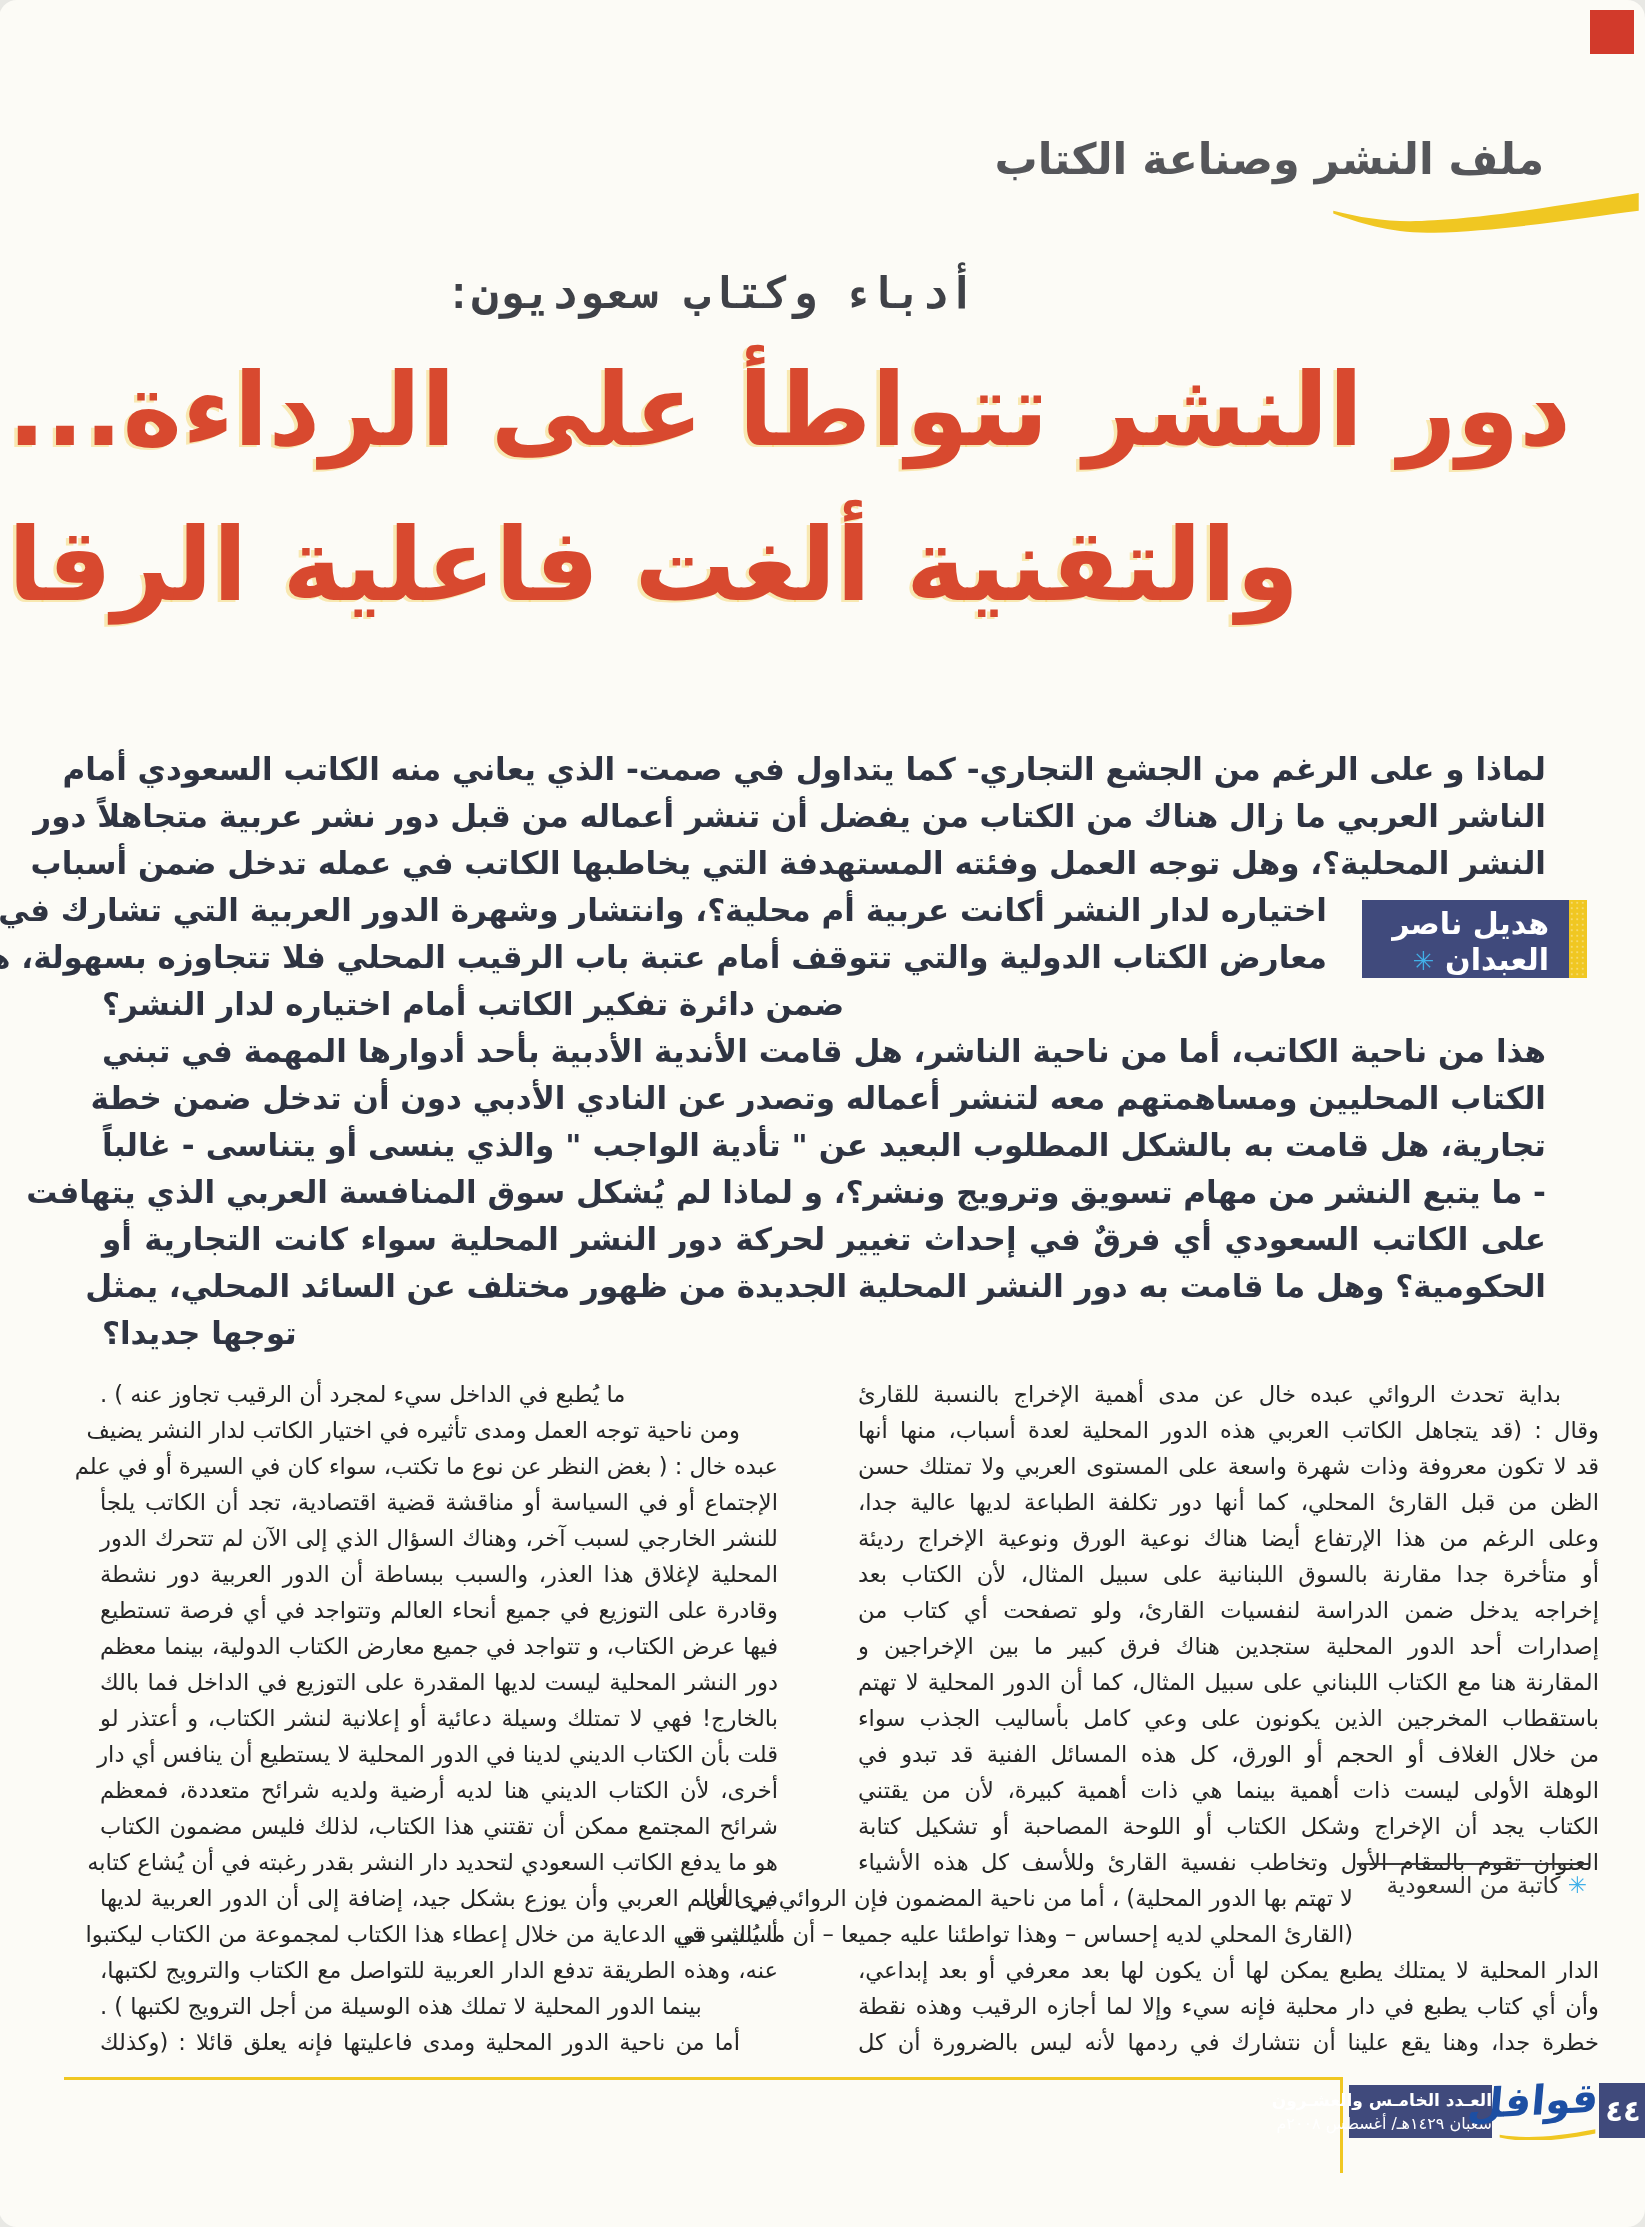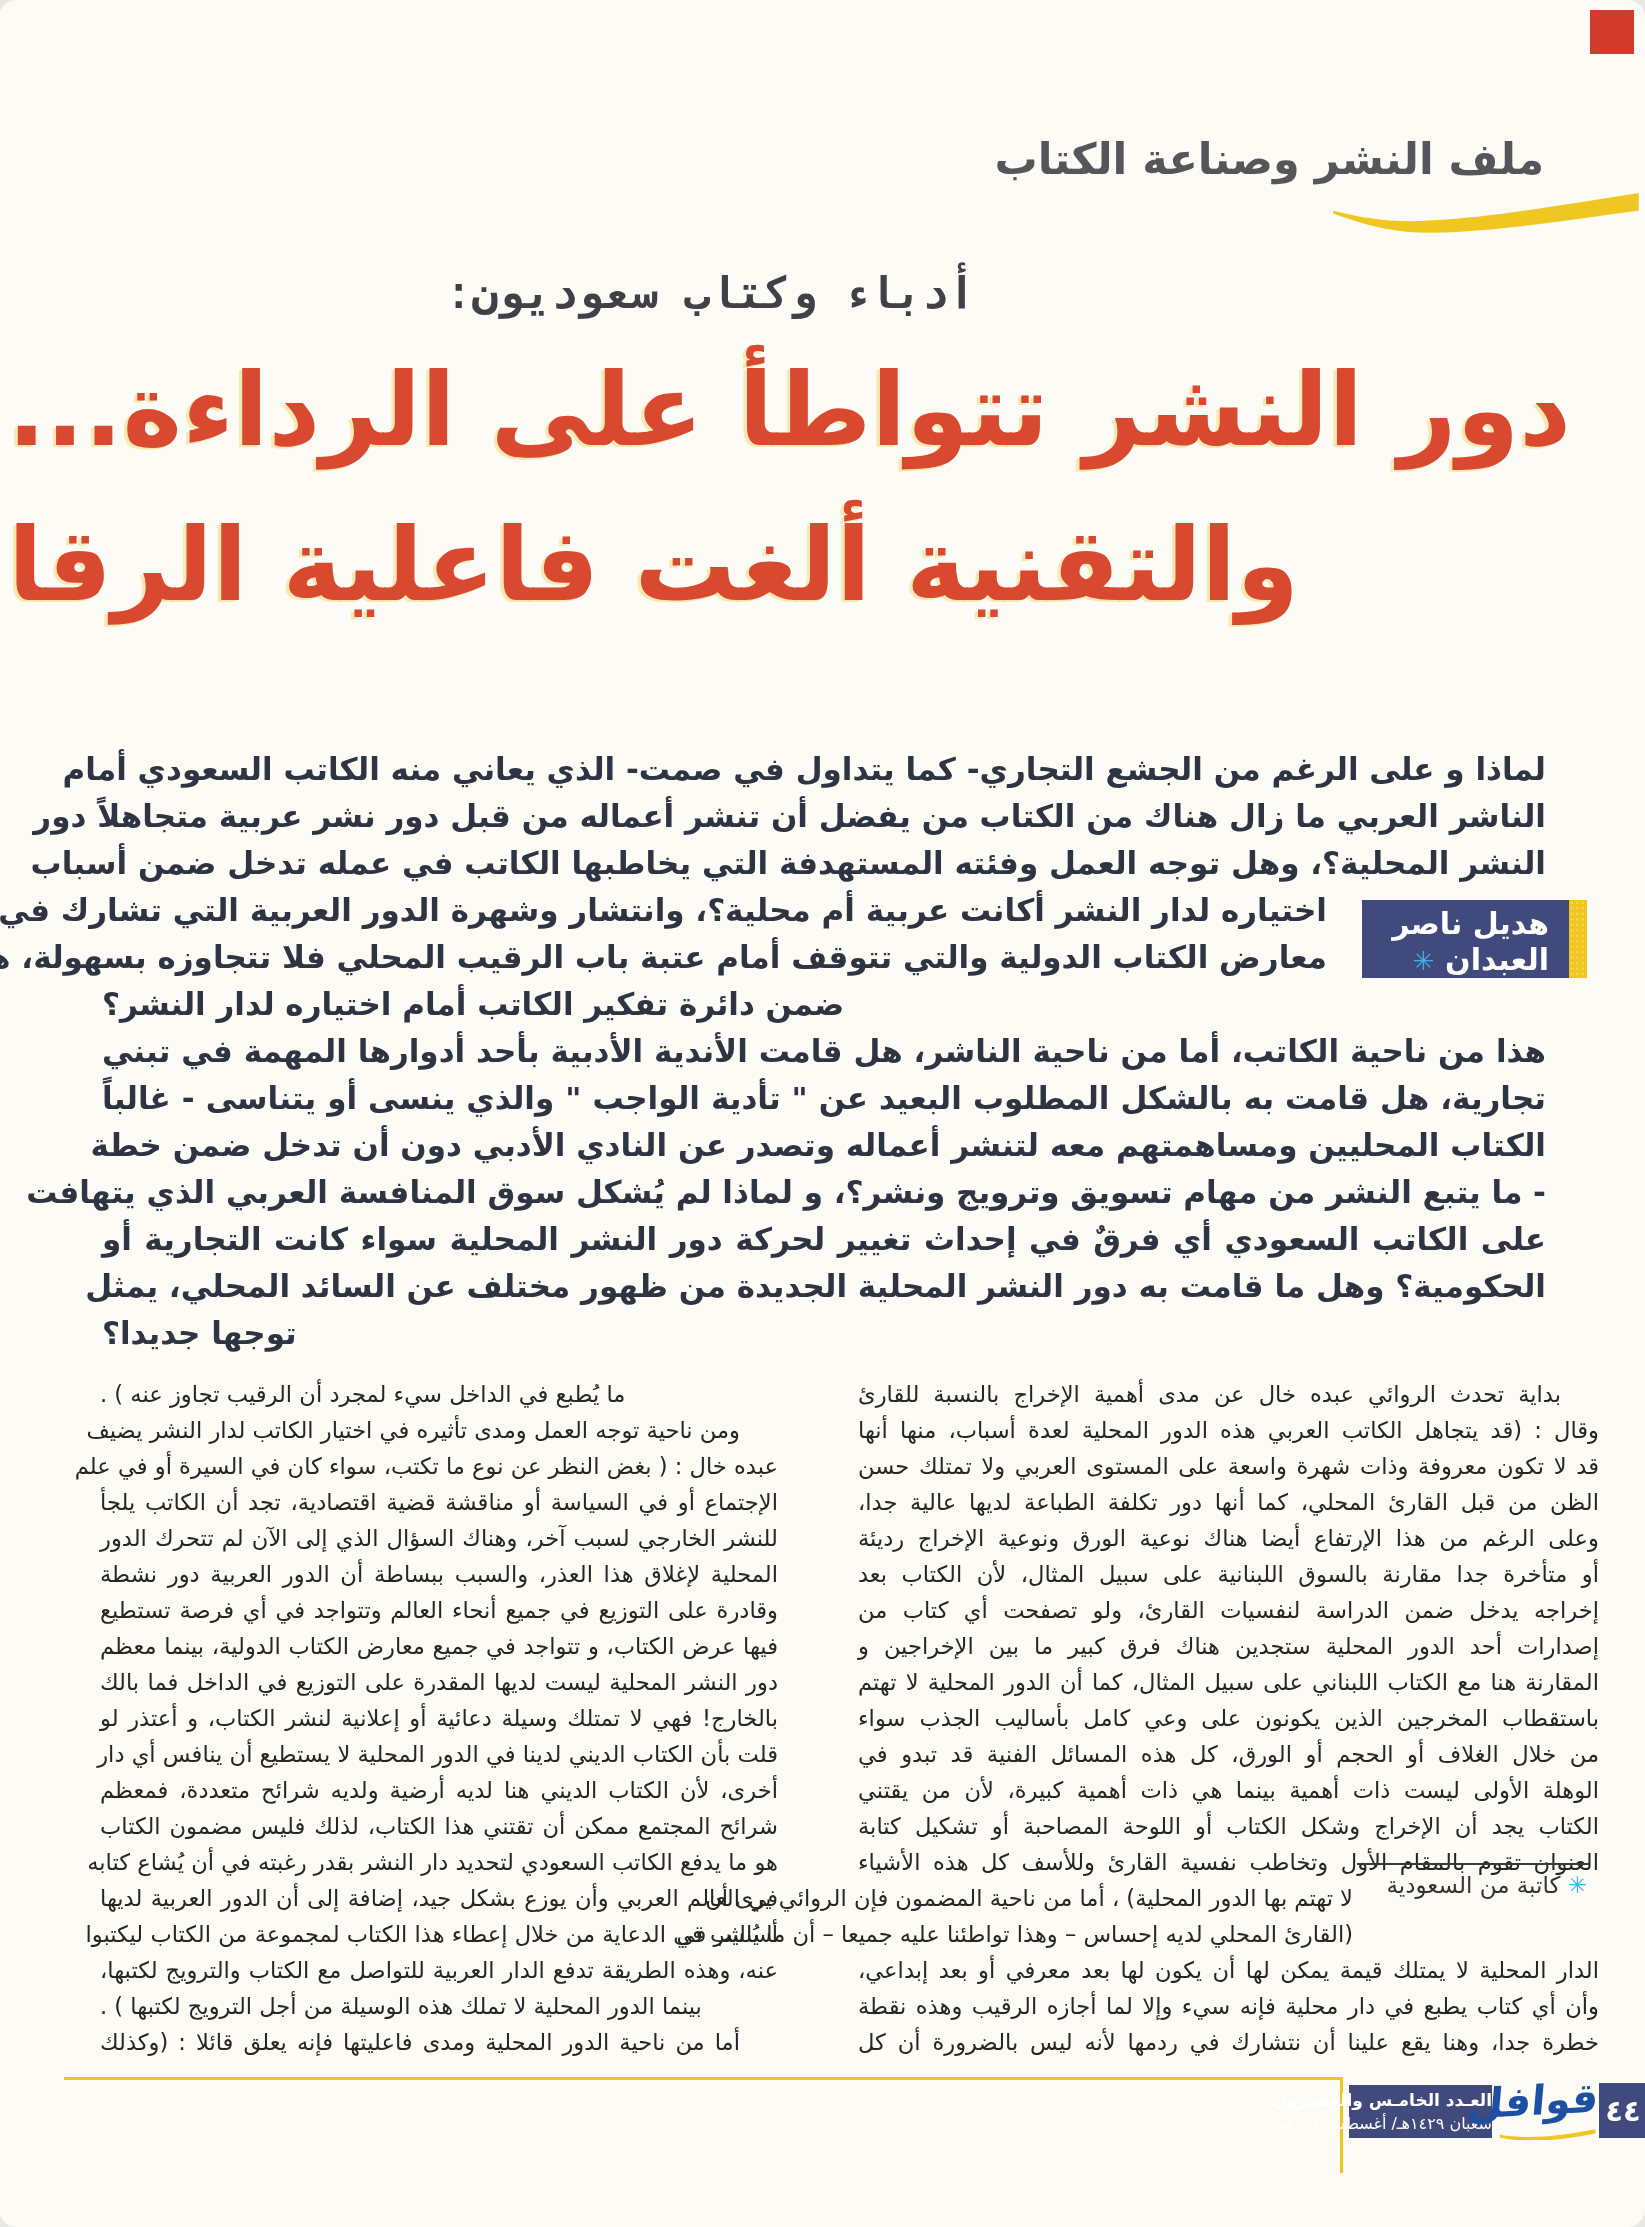--- a/index.html
+++ b/index.html
@@ -122,22 +122,22 @@
   <div class="red-title l2">والتقنية ألغت فاعلية الرقابة</div>
 
   <div class="intro">
       <div class="tline">لماذا و على الرغم من الجشع التجاري- كما يتداول في صمت- الذي يعاني منه الكاتب السعودي أمام</div>
       <div class="tline">الناشر العربي ما زال هناك من الكتاب من يفضل أن تنشر أعماله من قبل دور نشر عربية متجاهلاً دور</div>
       <div class="tline">النشر المحلية؟، وهل توجه العمل وفئته المستهدفة التي يخاطبها الكاتب في عمله تدخل ضمن أسباب</div>
       <div class="tline narrow">اختياره لدار النشر أكانت عربية أم محلية؟، وانتشار وشهرة الدور العربية التي تشارك في جميع</div>
       <div class="tline narrow">معارض الكتاب الدولية والتي تتوقف أمام عتبة باب الرقيب المحلي فلا تتجاوزه بسهولة، هل تدخل</div>
       <div class="tline end">ضمن دائرة تفكير الكاتب أمام اختياره لدار النشر؟</div>
       <div class="tline">هذا من ناحية الكاتب، أما من ناحية الناشر، هل قامت الأندية الأدبية بأحد أدوارها المهمة في تبني</div>
+      <div class="tline">الكتاب المحليين ومساهمتهم معه لتنشر أعماله وتصدر عن النادي الأدبي دون أن تدخل ضمن خطة</div>
       <div class="tline">تجارية، هل قامت به بالشكل المطلوب البعيد عن " تأدية الواجب " والذي ينسى أو يتناسى - غالباً</div>
-      <div class="tline">الكتاب المحليين ومساهمتهم معه لتنشر أعماله وتصدر عن النادي الأدبي دون أن تدخل ضمن خطة</div>
       <div class="tline">- ما يتبع النشر من مهام تسويق وترويج ونشر؟، و لماذا لم يُشكل سوق المنافسة العربي الذي يتهافت</div>
       <div class="tline">على الكاتب السعودي أي فرقٌ في إحداث تغيير لحركة دور النشر المحلية سواء كانت التجارية أو</div>
       <div class="tline">الحكومية؟ وهل ما قامت به دور النشر المحلية الجديدة من ظهور مختلف عن السائد المحلي، يمثل</div>
       <div class="tline end">توجها جديدا؟</div>
     </div>
 
   <div class="author-box">
     <div class="author-strip"></div>
     <div class="author-text">
       <div>هديل ناصر</div>
@@ -158,21 +158,21 @@
       <div class="tline">إخراجه يدخل ضمن الدراسة لنفسيات القارئ، ولو تصفحت أي كتاب من</div>
       <div class="tline">إصدارات أحد الدور المحلية ستجدين هناك فرق كبير ما بين الإخراجين و</div>
       <div class="tline">المقارنة هنا مع الكتاب اللبناني على سبيل المثال، كما أن الدور المحلية لا تهتم</div>
       <div class="tline">باستقطاب المخرجين الذين يكونون على وعي كامل بأساليب الجذب سواء</div>
       <div class="tline">من خلال الغلاف أو الحجم أو الورق، كل هذه المسائل الفنية قد تبدو في</div>
       <div class="tline">الوهلة الأولى ليست ذات أهمية بينما هي ذات أهمية كبيرة، لأن من يقتني</div>
       <div class="tline">الكتاب يجد أن الإخراج وشكل الكتاب أو اللوحة المصاحبة أو تشكيل كتابة</div>
       <div class="tline">العنوان تقوم بالمقام الأول وتخاطب نفسية القارئ وللأسف كل هذه الأشياء</div>
       <div class="tline narrow">لا تهتم بها الدور المحلية) ، أما من ناحية المضمون فإن الروائي يرى أن</div>
       <div class="tline narrow">(القارئ المحلي لديه إحساس – وهذا تواطئنا عليه جميعا – أن ما يُنشر في</div>
-      <div class="tline">الدار المحلية لا يمتلك قيمة يمكن لها أن يكون لها بعد معرفي أو بعد إبداعي،</div>
+      <div class="tline">الدار المحلية لا يمتلك يطبع يمكن لها أن يكون لها بعد معرفي أو بعد إبداعي،</div>
       <div class="tline">وأن أي كتاب يطبع في دار محلية فإنه سيء وإلا لما أجازه الرقيب وهذه نقطة</div>
       <div class="tline">خطرة جدا، وهنا يقع علينا أن نتشارك في ردمها لأنه ليس بالضرورة أن كل</div>
     </div>
   <div class="col col-left">
       <div class="tline end indent">ما يُطبع في الداخل سيء لمجرد أن الرقيب تجاوز عنه ) .</div>
       <div class="tline indent">ومن ناحية توجه العمل ومدى تأثيره في اختيار الكاتب لدار النشر يضيف</div>
       <div class="tline">عبده خال : ( بغض النظر عن نوع ما تكتب، سواء كان في السيرة أو في علم</div>
       <div class="tline">الإجتماع أو في السياسة  أو مناقشة قضية اقتصادية، تجد أن الكاتب يلجأ</div>
       <div class="tline">للنشر الخارجي لسبب آخر، وهناك السؤال الذي إلى الآن لم تتحرك الدور</div>
       <div class="tline">المحلية لإغلاق هذا العذر، والسبب ببساطة أن الدور العربية دور نشطة</div>

